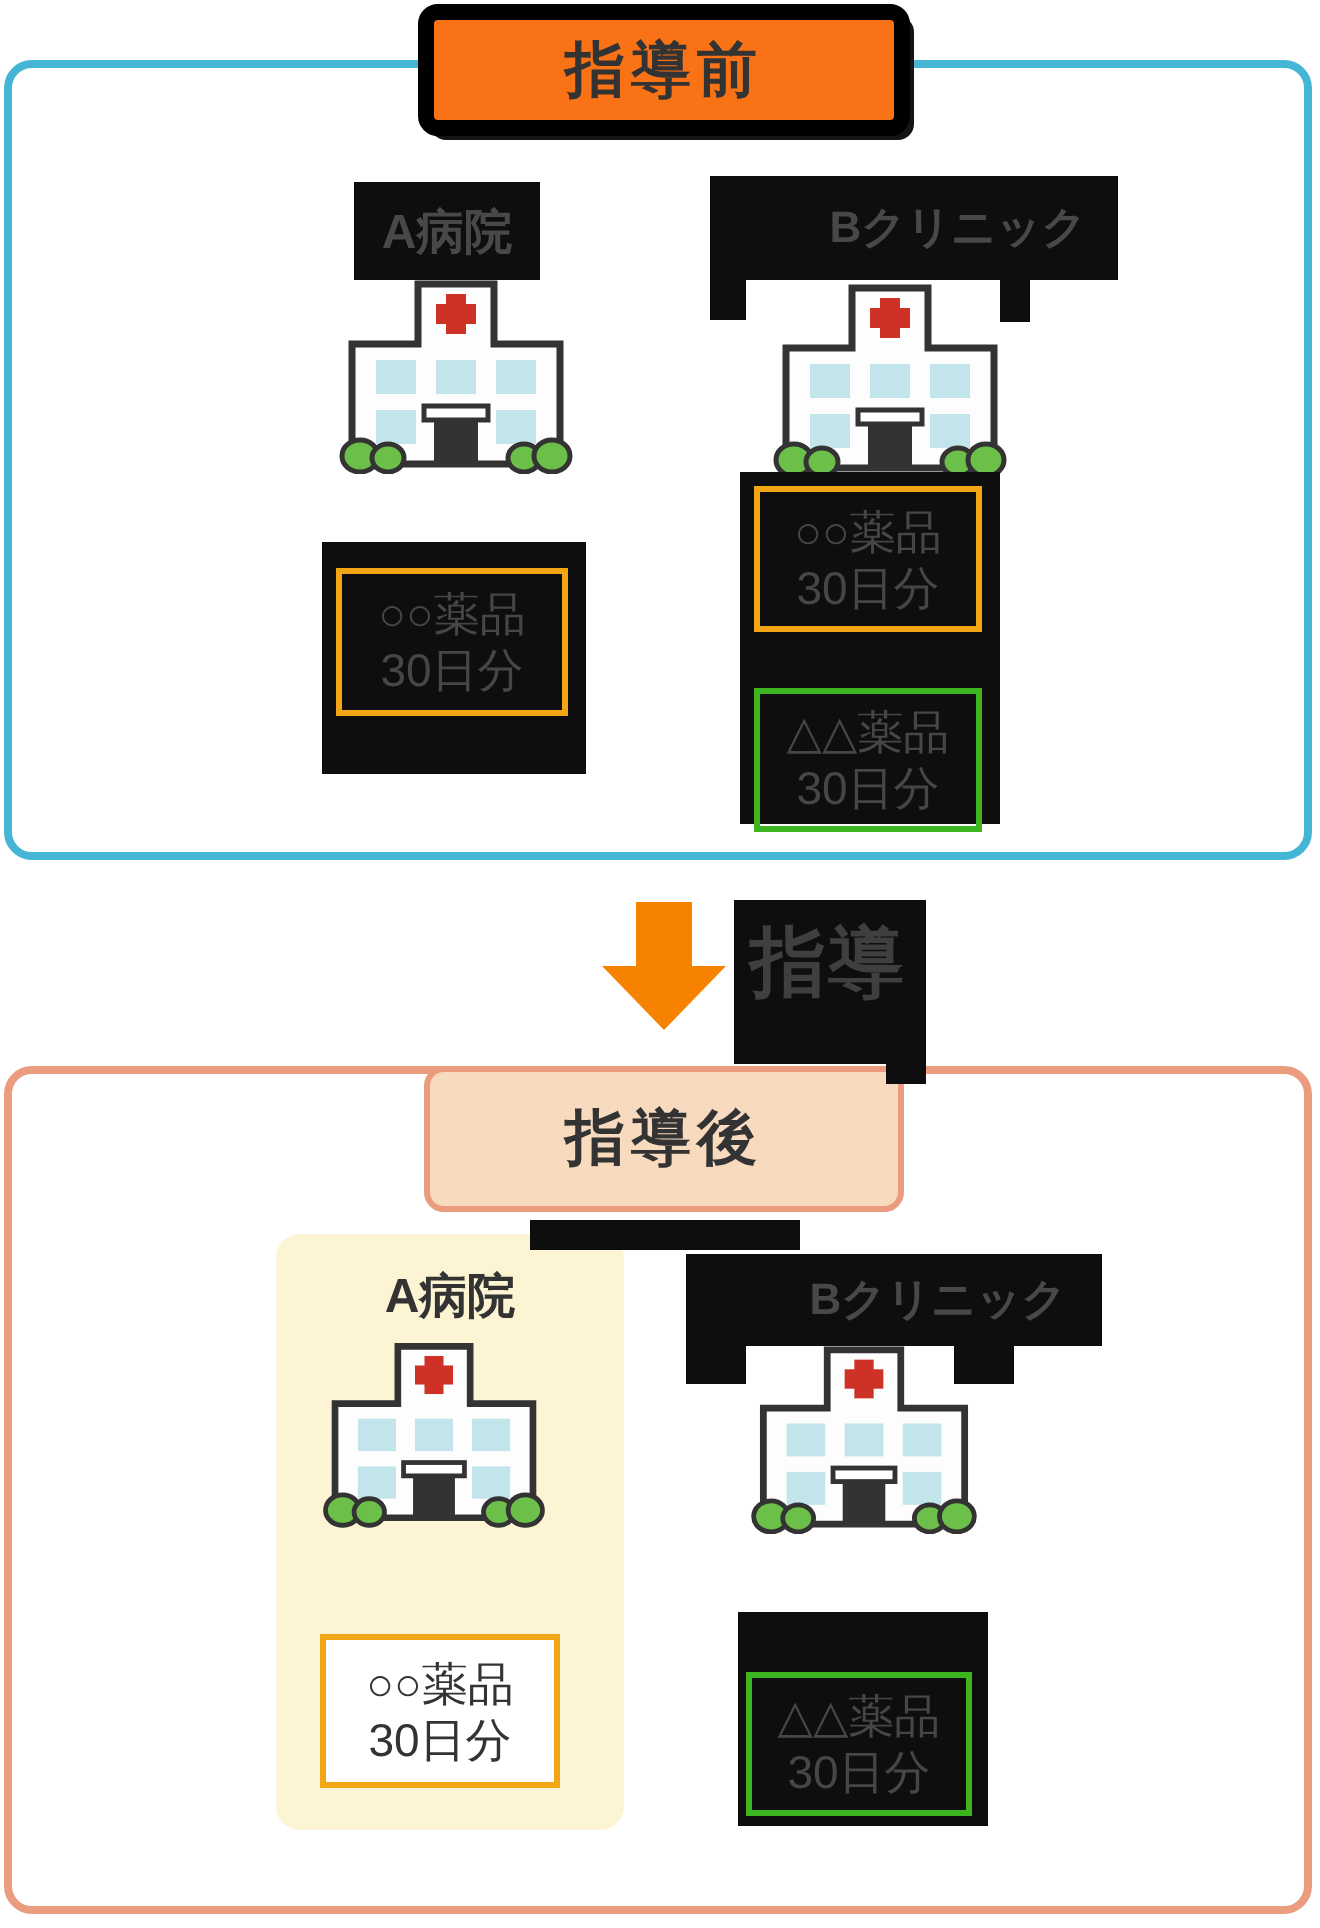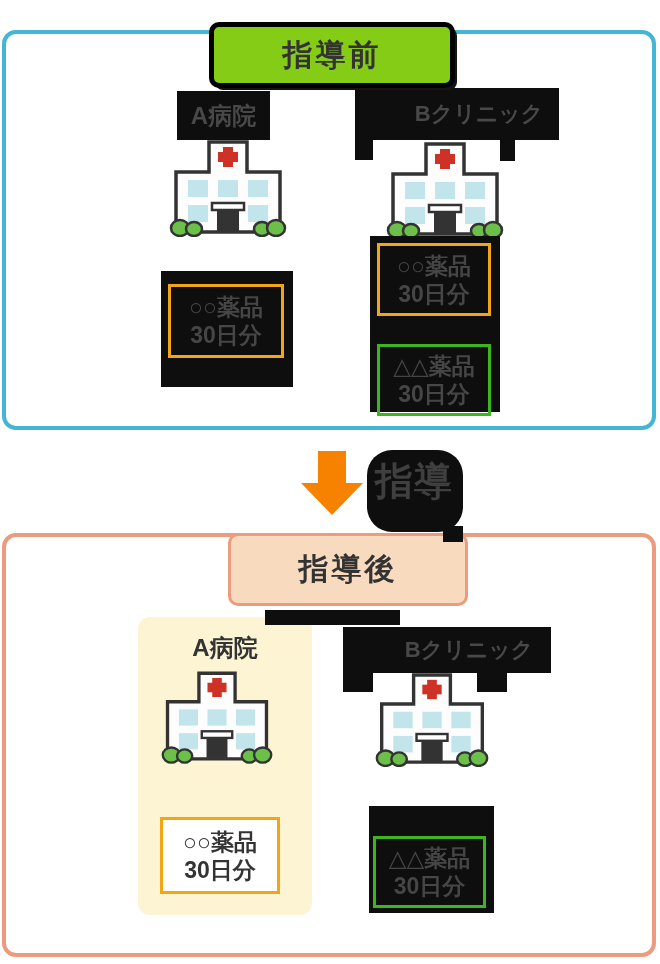--- a/index.html
+++ b/index.html
@@ -10,29 +10,29 @@
   .abs{position:absolute;}
   .blk{background:#0e0e0e;}
   .center{display:flex;align-items:center;justify-content:center;text-align:center;}
   
   .bigbox{box-sizing:border-box;border-radius:14px;background:#fff;}
   .bigbox.before{border:4px solid #45b5d6;}
   .bigbox.after{border:4px solid #ec9c7e;}
   
   .hdr{box-sizing:border-box;border-radius:10px;font-weight:bold;font-size:30px;
        color:#333;letter-spacing:3px;z-index:4;}
-  .hdr.before{background:#84cc16;border:5px solid #000000;box-shadow:4px 4px 0 -2px #141414;margin-top:20px;}
+  .hdr.before{background:#f97316;border:8px solid #000000;box-shadow:4px 4px 0 -2px #141414;}
   .hdr.after{background:#f8dabf;border:3px solid #ec9c7e;}
   
   .flabel{z-index:3;font-weight:bold;color:#484848;}
   .flabel.a{font-size:24px;}
   .flabel.b{font-size:22px;padding-left:44px;}
   
   .chip{z-index:3;}
-  .medbox{box-sizing:border-box;position:absolute;font-weight:bold;font-size:23px;
+  .medbox{box-sizing:border-box;position:absolute;font-weight:normal;font-size:23px;
           line-height:28px;}
   .medbox.on-black{color:#464646;}
   .medbox.orange{border:3px solid #f2a615;}
   .medbox.green{border:3px solid #3cb521;margin-top:17px;}
   .medbox.white-bg{background:#ffffff;color:#333;}
   
   .panel{background:#fcf4d3;border-radius:12px;z-index:1;}
   .name-plain{font-weight:bold;font-size:24px;color:#333;z-index:2;}
   
   .shidou{z-index:3;font-weight:bold;font-size:38px;color:#3f3f3f;
@@ -102,28 +102,28 @@
     </div>
     <div class="medbox on-black green center" style="left:7px;top:91px;width:114px;height:72px;flex-direction:column;">
       <div>△△薬品</div>
       <div>30日分</div>
     </div>
   </div>
 
   <svg class="abs" style="left:301px;top:450px;" width="62" height="66" viewBox="0 0 62 66">
     <polygon points="17,1 45,1 45,33 62,33 31,65 0,33 17,33" fill="#f78200"></polygon>
   </svg>
-  <div class="abs blk shidou" style="left:367px;top:450px;width:96px;height:82px;border-radius:25px;">
+  <div class="abs blk shidou" style="left:367px;top:450px;width:96px;height:82px;">
     <span>指導</span>
   </div>
   <div class="abs blk" style="left:443px;top:526px;width:20px;height:16px;z-index:5;"></div>
 
   <div class="abs bigbox after" style="left:2px;top:533px;width:654px;height:424px;"></div>
 
-  <div class="abs hdr after center" style="left:228px;top:533px;width:240px;height:73px;">
+  <div class="abs hdr after center" style="left:212px;top:533px;width:240px;height:73px;">
     <span>指導後</span>
   </div>
   <div class="abs blk" style="left:265px;top:610px;width:135px;height:15px;z-index:3;"></div>
 
   <div class="abs panel" style="left:138px;top:617px;width:174px;height:298px;"></div>
   <div class="abs name-plain center" style="left:138px;top:632px;width:174px;height:32px;">
     <span>A病院</span>
   </div>
   <svg class="abs bldg" style="left:158px;top:670px;" width="118" height="94" viewBox="0 0 124 98">
       <use href="#bldg"></use>

